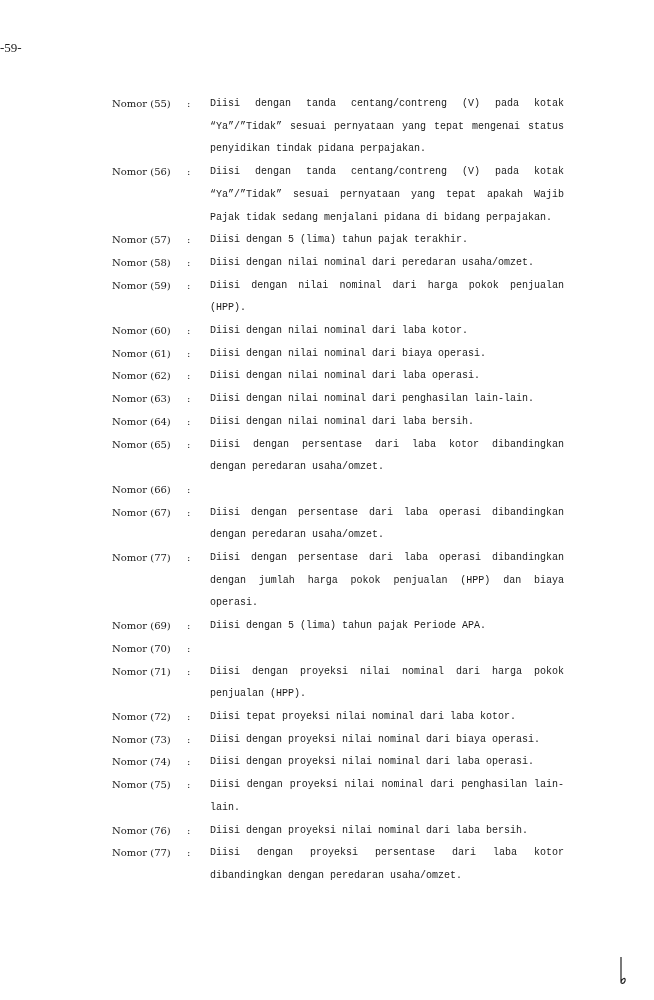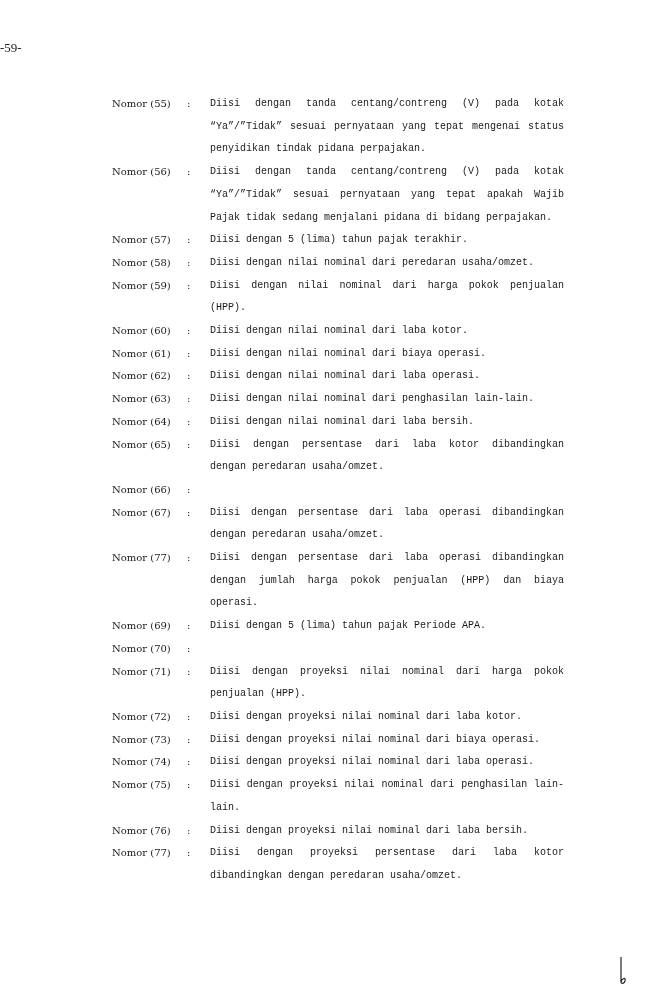--- a/index.html
+++ b/index.html
@@ -105,21 +105,21 @@
       <span class="colon">:</span>
     </div>
   <div class="item">
       <span class="label">Nomor (71)</span>
       <span class="colon">:</span>
       <span class="desc">Diisi dengan proyeksi nilai nominal dari harga pokok penjualan (HPP).</span>
     </div>
   <div class="item">
       <span class="label">Nomor (72)</span>
       <span class="colon">:</span>
-      <span class="desc">Diisi dengan proyeksi nilai nominal dari laba kotor.</span>
+      <span class="desc">Diisi tepat proyeksi nilai nominal dari laba kotor.</span>
     </div>
   <div class="item">
       <span class="label">Nomor (73)</span>
       <span class="colon">:</span>
       <span class="desc">Diisi dengan proyeksi nilai nominal dari biaya operasi.</span>
     </div>
   <div class="item">
       <span class="label">Nomor (74)</span>
       <span class="colon">:</span>
       <span class="desc">Diisi dengan proyeksi nilai nominal dari laba operasi.</span>

